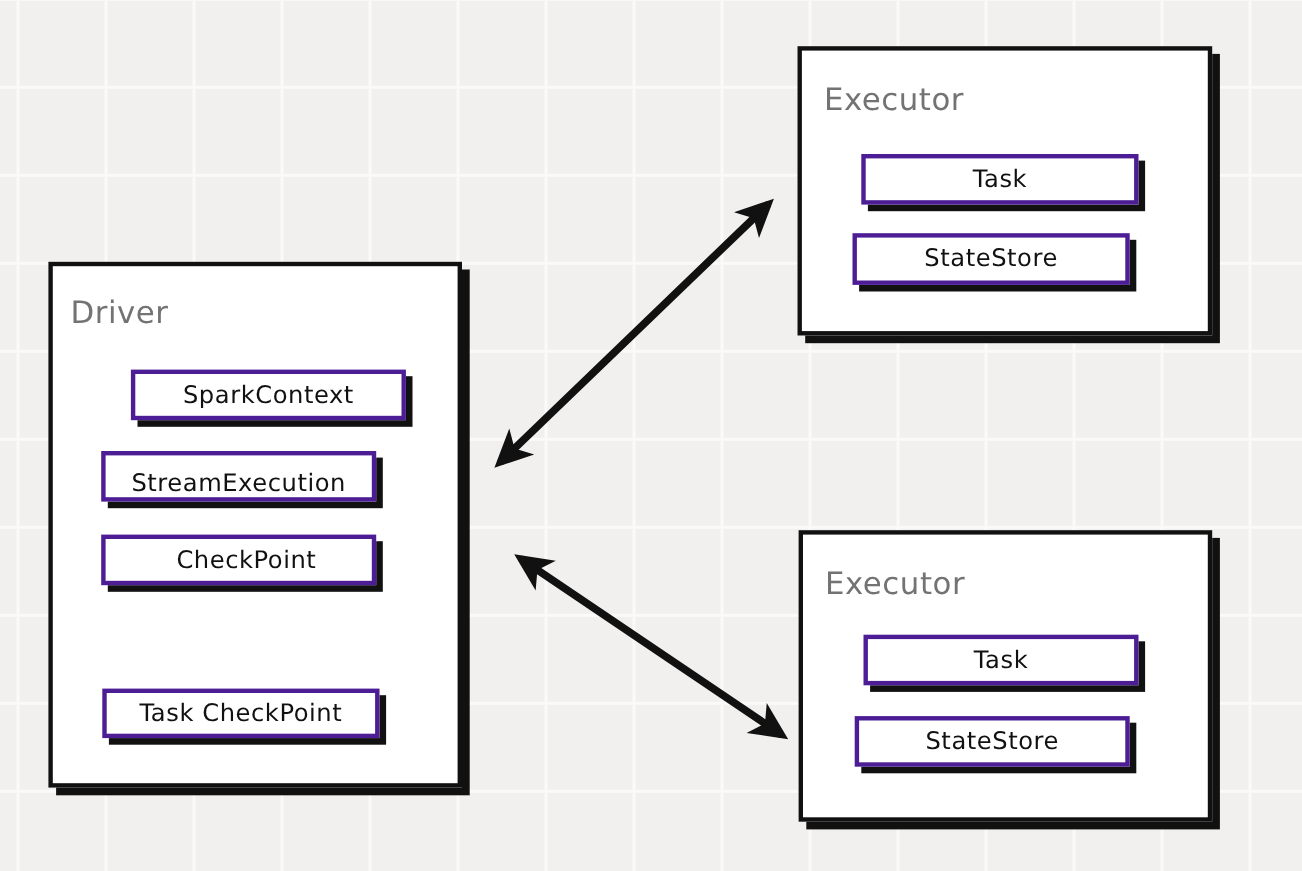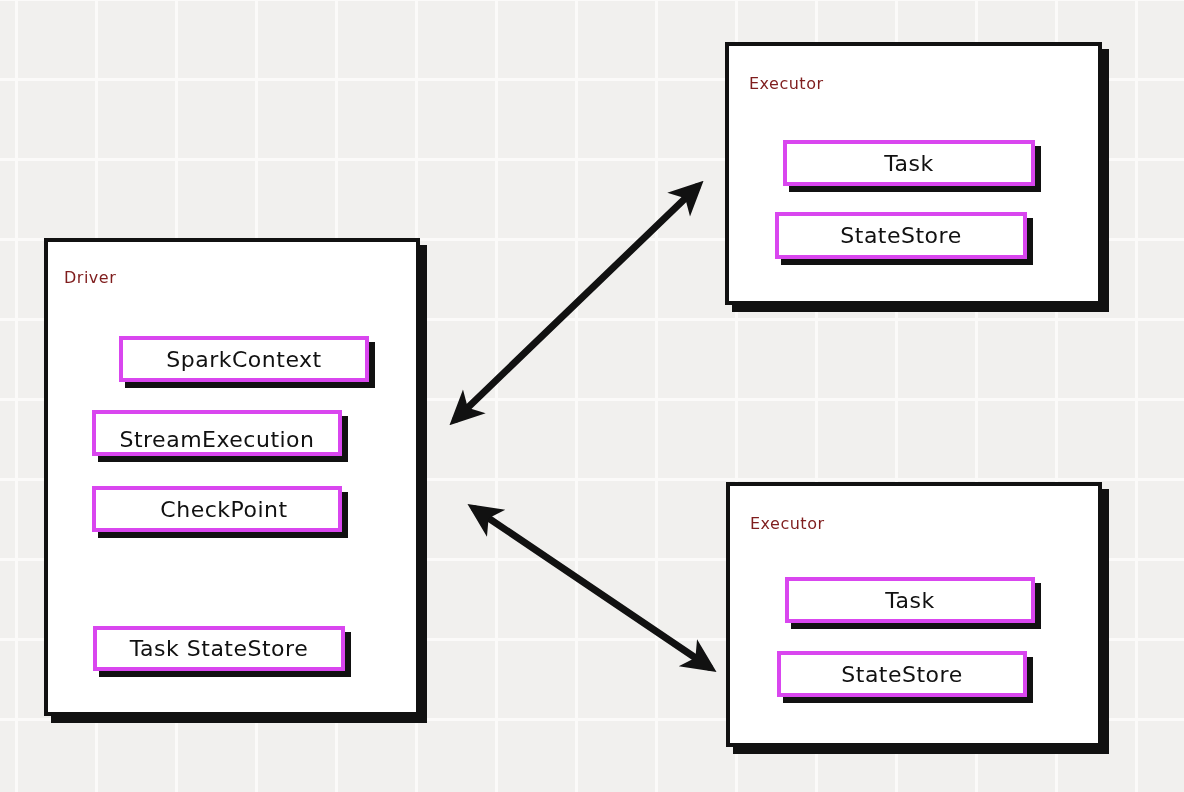--- a/index.html
+++ b/index.html
@@ -23,29 +23,29 @@
   }
   .node {
     position: absolute;
     background: #ffffff;
     border: 4px solid #111111;
     box-shadow: 7px 7px 0 0 #111111;
     box-sizing: border-box;
   }
   .node-title {
     position: absolute;
-    font-size: 16px;
-    color: #7f1d1d;
+    font-size: 28px;
+    color: #737373;
     letter-spacing: 0.5px;
     white-space: nowrap;
   }
   .component {
     position: absolute;
     background: #ffffff;
-    border: 4px solid #d946ef;
+    border: 4px solid #4c1d95;
     box-shadow: 6px 6px 0 0 #111111;
     box-sizing: border-box;
     display: flex;
     align-items: center;
     justify-content: center;
     font-size: 22px;
     color: #111111;
     letter-spacing: 0.5px;
     white-space: nowrap;
   }
@@ -86,21 +86,21 @@
     <div class="component c-sparkcontext">
       <span>SparkContext</span>
     </div>
     <div class="component c-streamexec">
       <span>StreamExecution</span>
     </div>
     <div class="component c-checkpoint">
       <span>CheckPoint</span>
     </div>
     <div class="component c-taskscheduler">
-      <span>Task StateStore</span>
+      <span>Task CheckPoint</span>
     </div>
   </div>
 
   <div class="node executor-top">
     <div class="node-title">Executor</div>
     <div class="component et-task">
       <span>Task</span>
     </div>
     <div class="component et-statestore">
       <span>StateStore</span>

